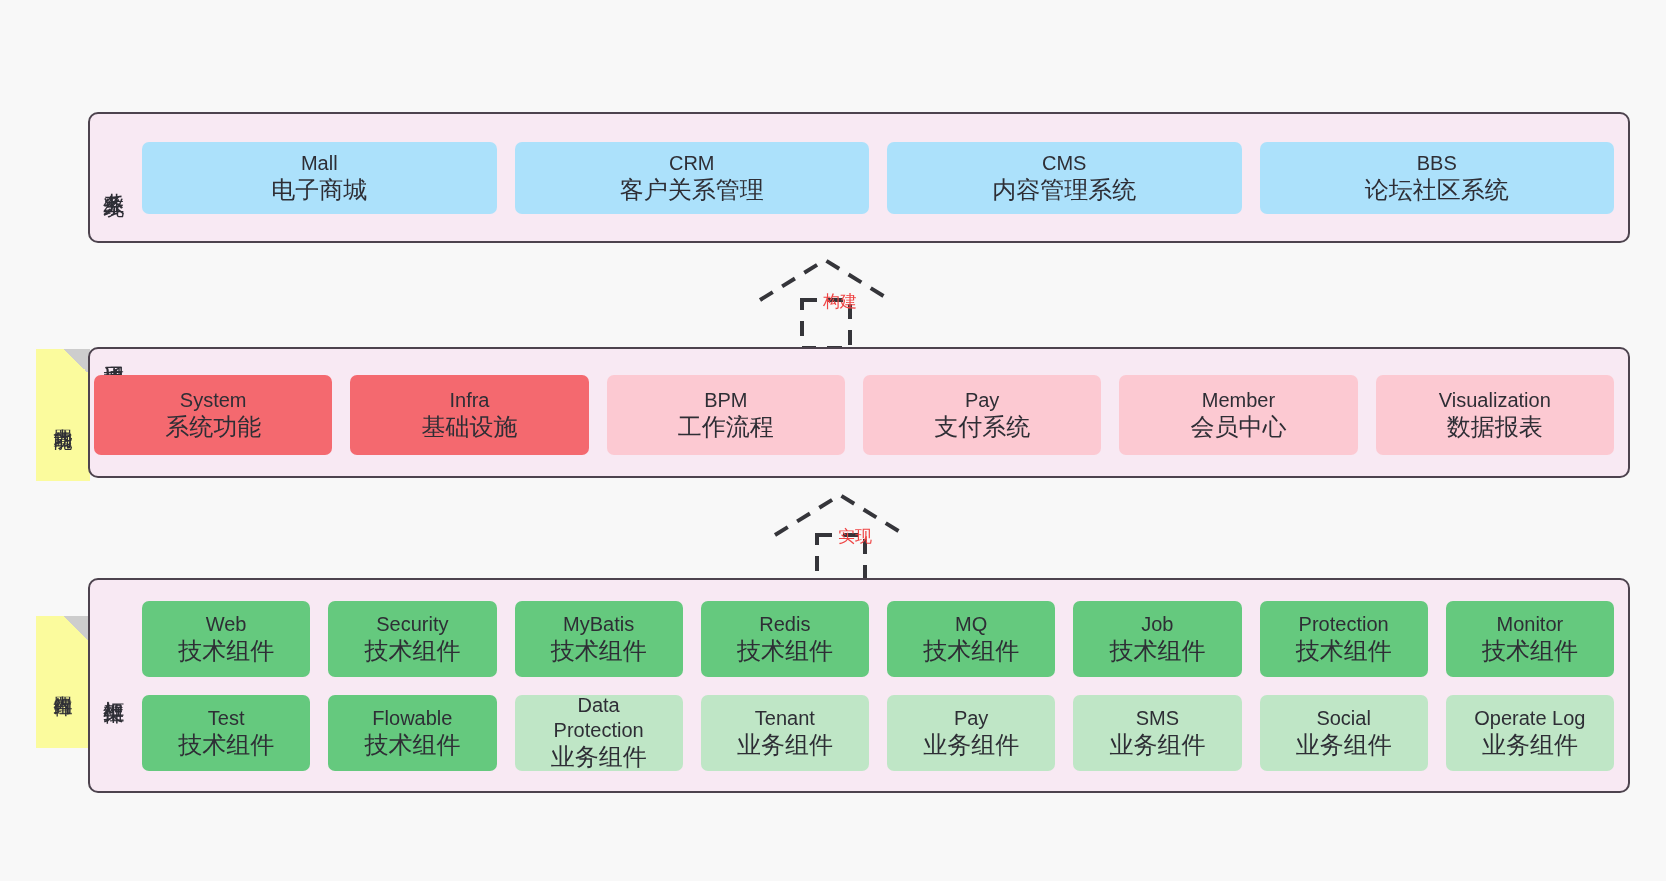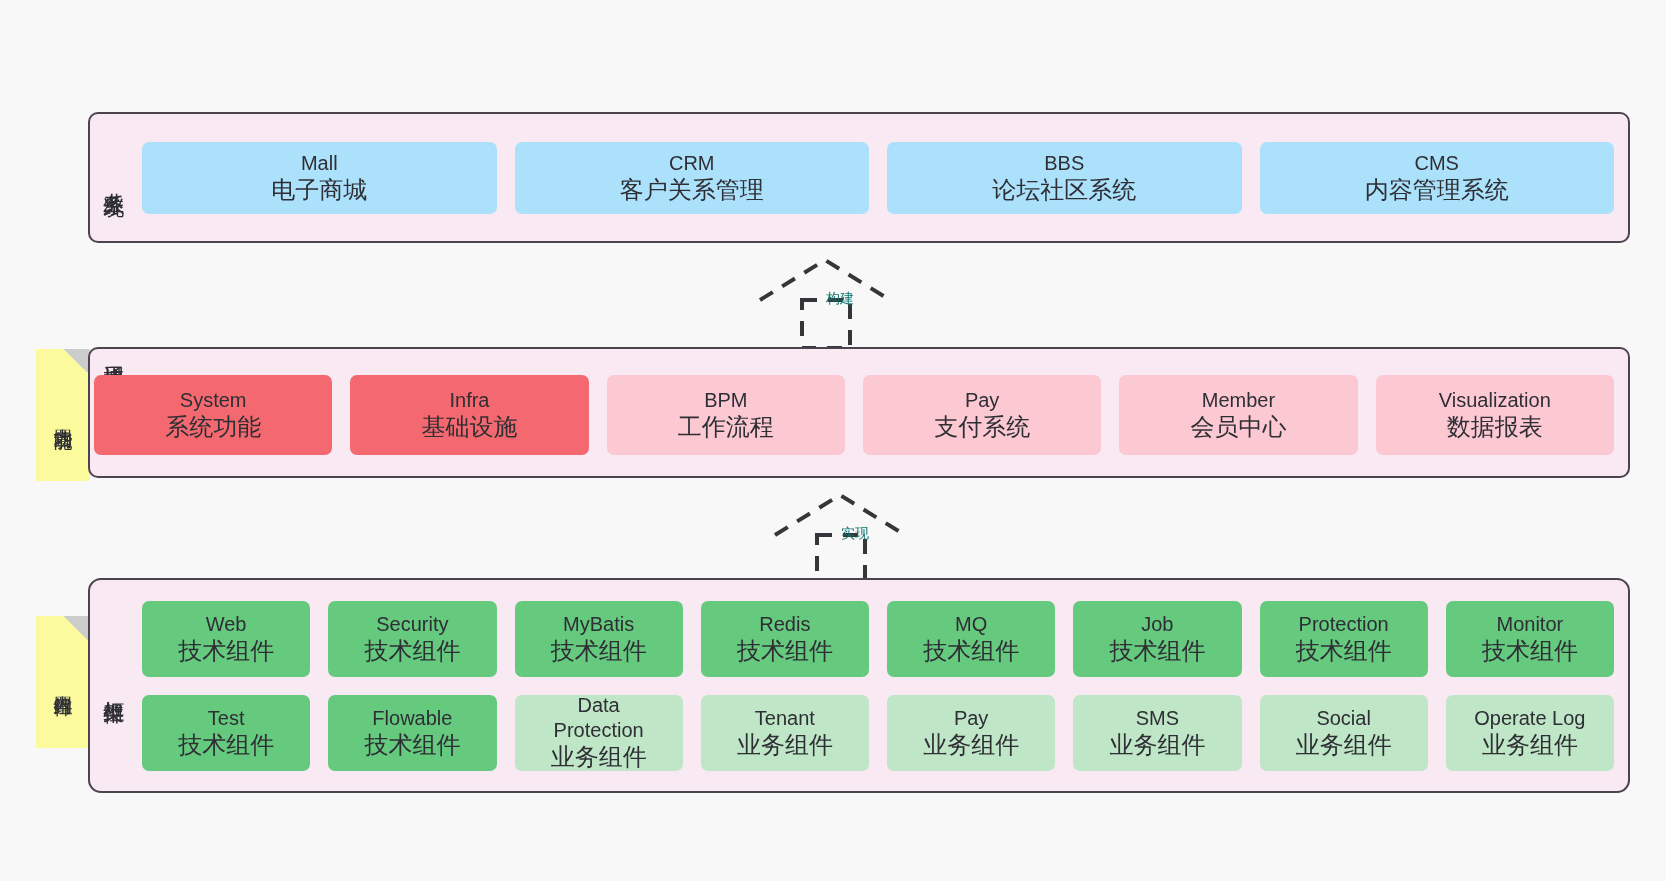--- a/index.html
+++ b/index.html
@@ -86,21 +86,21 @@
   
   .c-blue       { background: #ace1fb; }
   .c-red        { background: #f4696f; }
   .c-pink       { background: #fcc9d2; }
   .c-green      { background: #65c97e; }
   .c-lightgreen { background: #bfe6c6; }
 
   
   #sec-business { left: 88px;  top: 112px; width: 1542px; height: 131px; }
   #sec-common   { left: 88px;  top: 347px; width: 1542px; height: 131px; flex-direction: column; }
-  #sec-frame    { left: 88px;  top: 578px; width: 1542px; height: 215px; border-radius: 13px; }
+  #sec-frame    { left: 88px;  top: 578px; width: 1542px; height: 215px; }
 
   #sec-business .box { height: 72px; }
   #sec-common   .box { height: 80px; }
   #sec-frame    .box { height: 76px; }
 
   
   .note {
     position: absolute;
     box-sizing: border-box;
     background: #fbfb9d;
@@ -137,22 +137,22 @@
   #conn-impl  { left: 755px; top: 487px; }
 
   .connector svg { display: block; overflow: visible; }
 
   .connector .conn-label {
     position: absolute;
     left: 0;
     right: 0;
     top: 38px;
     text-align: center;
-    font-size: 14px;
-    color: #0f766e;
+    font-size: 17px;
+    color: #ef4444;
     pointer-events: none;
   }
 </style>
 </head>
 <body>
 
 <div class="canvas">
 
   <div class="section" id="sec-business">
     <div class="section-title">业务系统</div>
@@ -165,27 +165,27 @@
         </div>
 
 
 
         <div class="box c-blue">
           <span class="en">CRM</span>
           <span class="cn">客户关系管理</span>
         </div>
 
         <div class="box c-blue">
+          <span class="en">CMS</span>
+          <span class="cn">内容管理系统</span>
+        </div>
+
+        <div class="box c-blue">
           <span class="en">BBS</span>
           <span class="cn">论坛社区系统</span>
-        </div>
-
-        <div class="box c-blue">
-          <span class="en">CMS</span>
-          <span class="cn">内容管理系统</span>
         </div>
 
       </div>
     </div>
   </div>
 
   <div class="connector" id="conn-build">
     <svg width="200" height="100" viewBox="0 0 200 100">
       <path d="M 20 48 L 85 8 L 150 48" fill="none" stroke="#35353a" stroke-width="4" stroke-dasharray="15 11" stroke-linecap="butt"></path>
       <path d="M 62 48 L 110 48 L 110 96 L 62 96 Z" fill="none" stroke="#35353a" stroke-width="4" stroke-dasharray="15 11" stroke-linecap="butt"></path>

